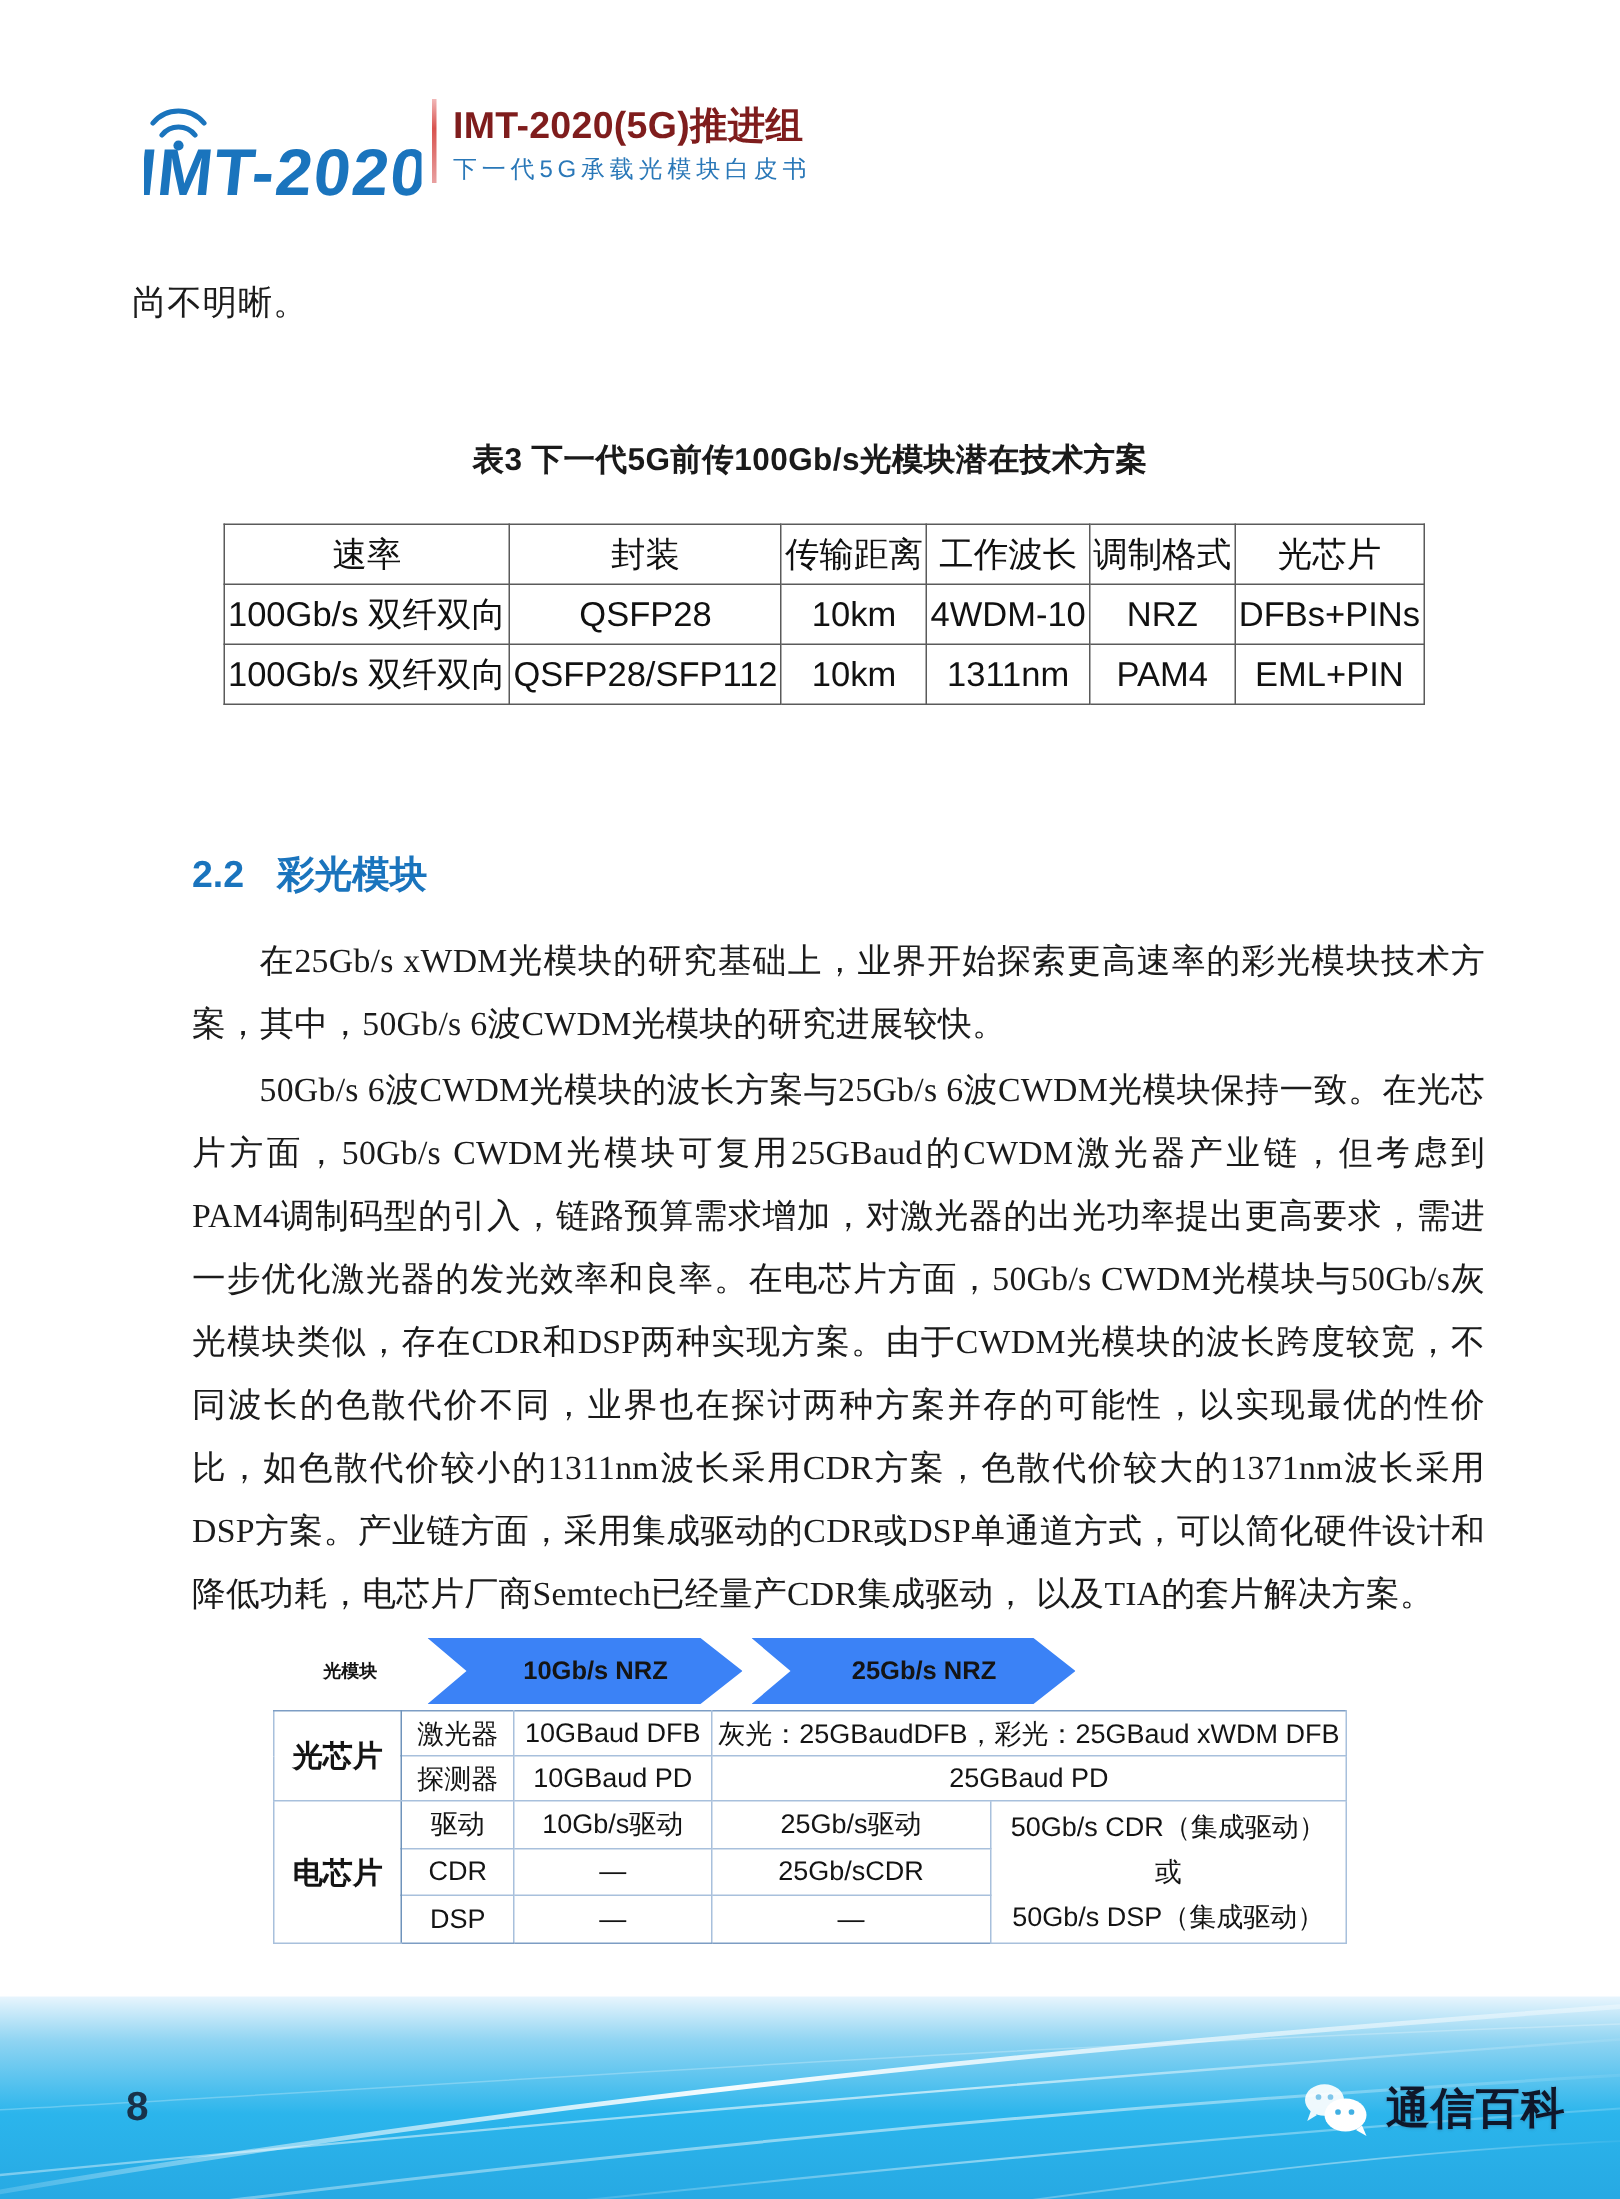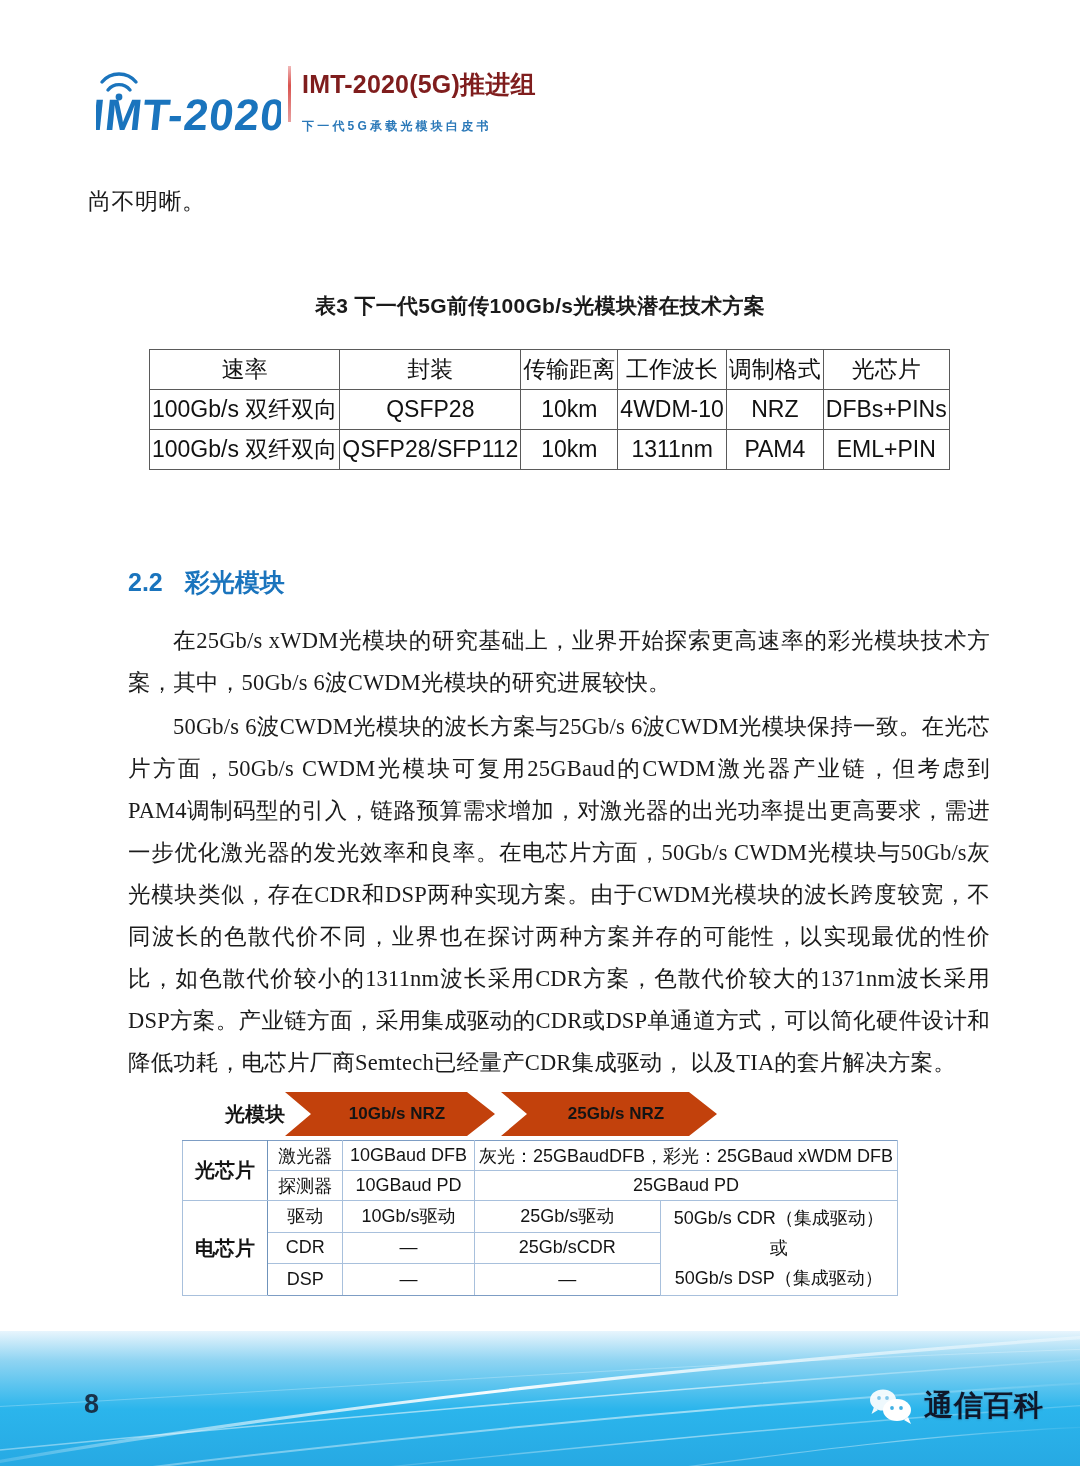--- a/index.html
+++ b/index.html
@@ -22,23 +22,22 @@
     background: linear-gradient(to bottom, #f1b8b8, #d9534f 35%, #e8a0a0);
   }
   .brand { position: absolute; left: 302px; top: 70px; }
   .brand-main {
     font-family: "Liberation Sans", sans-serif;
     font-weight: bold; font-size: 25px; color: #7f1d1d;
     letter-spacing: .2px; line-height: 1.15;
   }
   .brand-sub {
     font-family: "Liberation Sans", sans-serif;
-    font-size: 12px; color: #2a78b8; letter-spacing: 3.2px;
-    margin-top: 19px;
-    font-weight: bold;
+    font-size: 16px; color: #2a78b8; letter-spacing: 3.2px;
+    margin-top: 4px;
   }
 
   
   .lead-line {
     position: absolute; left: 88px; top: 186px;
     font-size: 23px; color: #1c1c1c; letter-spacing: .5px;
   }
 
   
   .table-caption {
@@ -92,28 +91,28 @@
     text-indent: 2em;
     letter-spacing: .2px;
   }
   .para.p1 { top: 620px; }
   .para.p2 { top: 706px; }
 
   
   .fig { position: absolute; left: 182px; top: 1092px; width: 716px; }
   .fig-head { position: relative; height: 44px; display: flex; align-items: center; }
   .fig-head-label {
-    width: 103px; text-align: right;
-    font-family: "Liberation Sans", sans-serif;
-    font-weight: bold; font-size: 20px; color: #141414;
+    width: 103px; text-align: center;
+    font-family: "Liberation Sans", sans-serif;
+    font-weight: bold; font-size: 12px; color: #141414;
   }
   .chev-row { position: relative; flex: 1; height: 44px; }
   .chev {
     position: absolute; top: 0; height: 44px;
-    background: #c2410c;
+    background: #3b82f6;
     display: flex; align-items: center; justify-content: center;
     font-family: "Liberation Sans", sans-serif;
     font-weight: bold; font-size: 17px; color: #141414;
     padding-left: 14px;
   }
   .chev.a { left: 0;   width: 210px; clip-path: polygon(0 0, 182px 0, 210px 50%, 182px 100%, 0 100%, 26px 50%); }
   .chev.b { left: 216px; width: 216px; clip-path: polygon(0 0, 188px 0, 216px 50%, 188px 100%, 0 100%, 26px 50%); }
   .chev.c { left: 438px; width: 175px; clip-path: polygon(0 0, 147px 0, 175px 50%, 147px 100%, 0 100%, 26px 50%); }
 
   table.fig-t {

